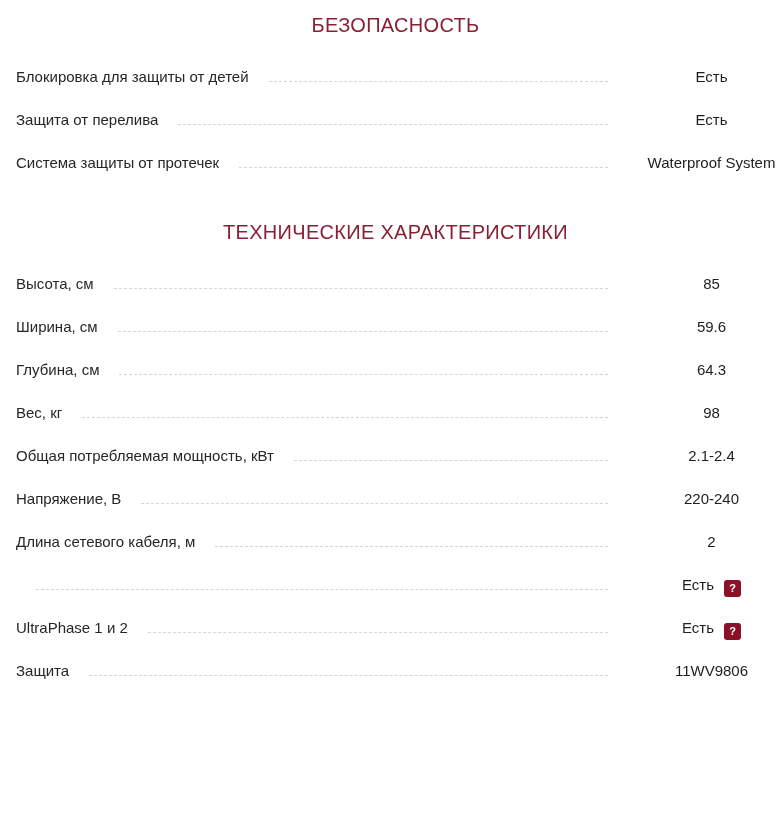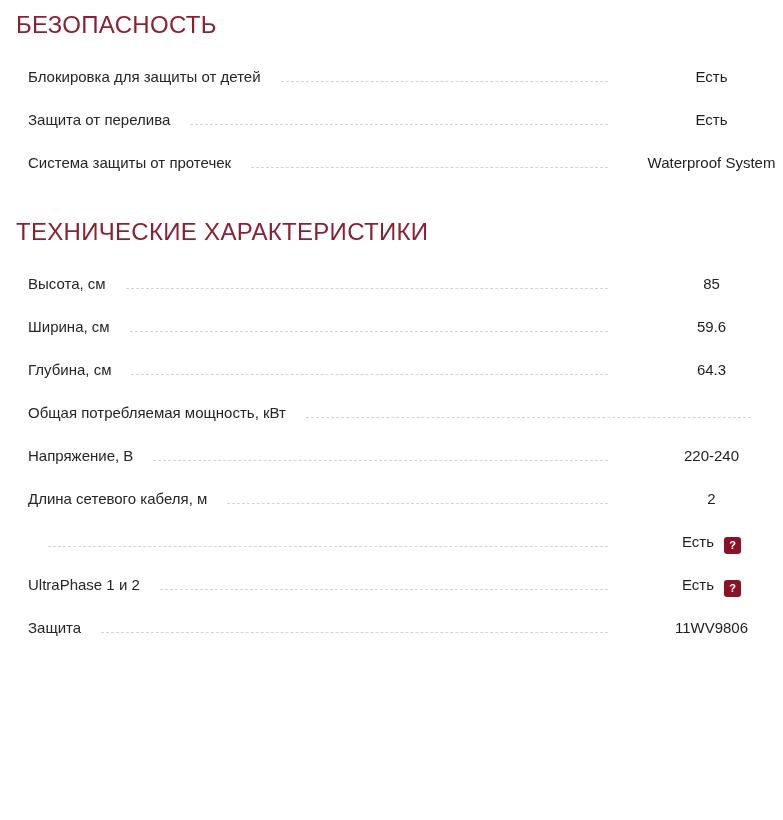--- a/index.html
+++ b/index.html
@@ -22,36 +22,36 @@
     overflow: hidden;
     font-family: "Liberation Sans", sans-serif;
     color: var(--text);
   }
   .page {
     padding: 8px 0 0 16px;
     width: 783px;
   }
   .section { margin: 0; }
   .section-title {
-    font-size: 24px;
+    font-size: 20px;
     line-height: 26px;
     font-weight: 400;
     letter-spacing: 0.3px;
     color: var(--heading);
     margin: 35px 8px 17px 0;
+    text-align: center;
   }
   .section:first-child .section-title { margin-top: 4px; }
   .spec-row {
     display: flex;
     align-items: baseline;
     height: 43px;
     line-height: 43px;
     font-size: 15px;
     white-space: nowrap;
-    margin-left: 12px;
   }
   .spec-label { flex: none; color: var(--text); }
   .leader {
     flex: 1 1 auto;
     border-bottom: 1px dashed var(--leader);
     margin: 0 32px 0 20px;
     min-width: 10px;
   }
   .spec-value {
     flex: none;
@@ -113,22 +113,28 @@
       <span class="spec-label">Ширина, см</span>
       <span class="leader"></span>
       <span class="spec-value">59.6</span>
     </div>
     <div class="spec-row">
       <span class="spec-label">Глубина, см</span>
       <span class="leader"></span>
       <span class="spec-value">64.3</span>
     </div>
     <div class="spec-row">
+      <span class="spec-label">Вес, кг</span>
+      <span class="leader"></span>
+      <span class="spec-value">98</span>
+    </div>
+    <div class="spec-row">
       <span class="spec-label">Общая потребляемая мощность, кВт</span>
       <span class="leader"></span>
+      <span class="spec-value">2.1-2.4</span>
     </div>
     <div class="spec-row">
       <span class="spec-label">Напряжение, В</span>
       <span class="leader"></span>
       <span class="spec-value">220-240</span>
     </div>
   </div>
 
   <div class="section">
     <div class="spec-row">

